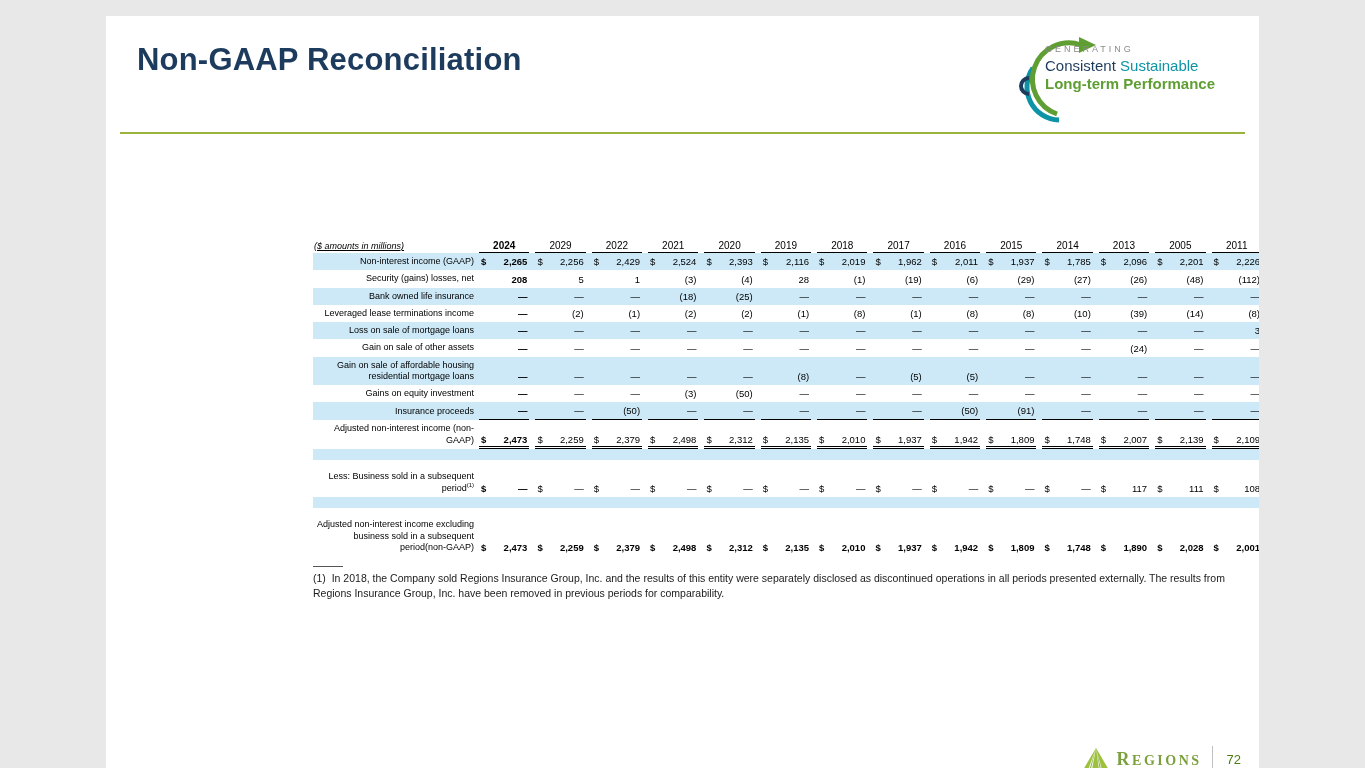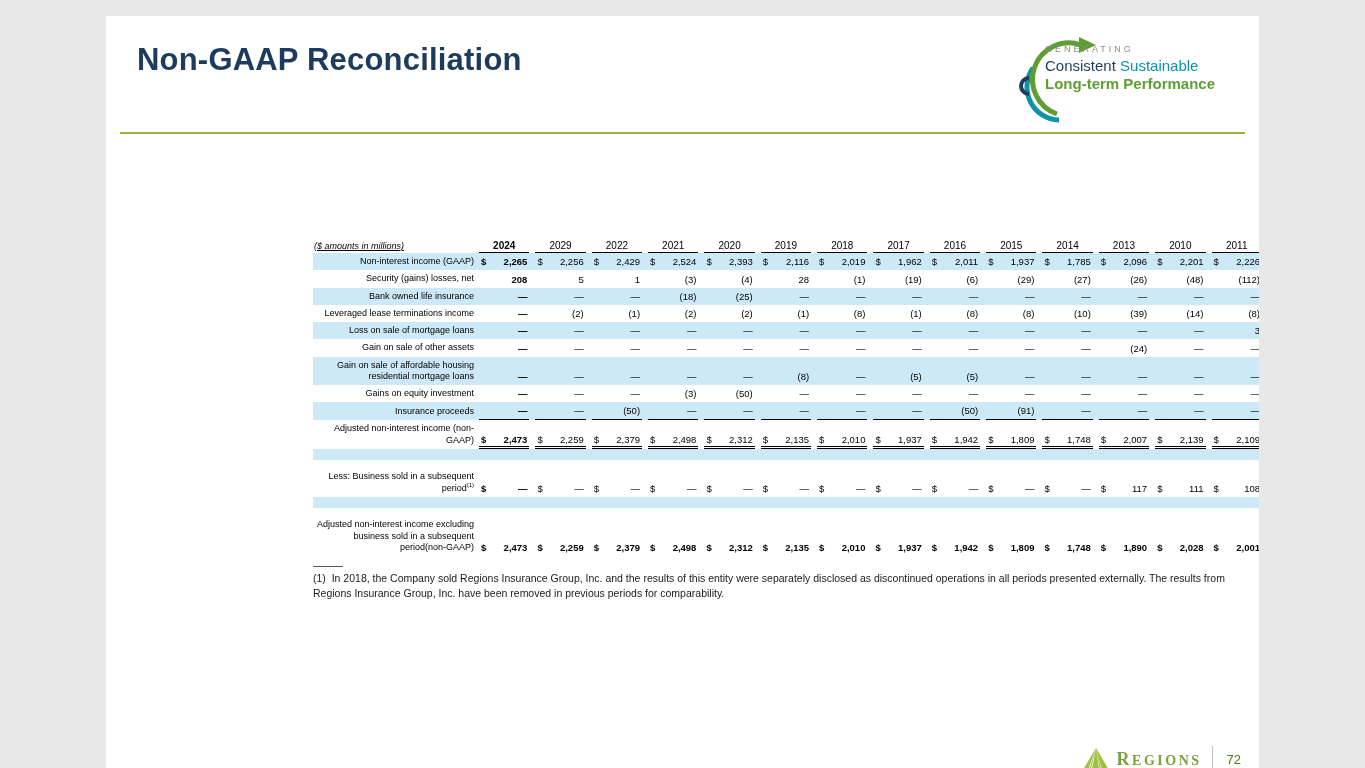--- a/index.html
+++ b/index.html
@@ -144,21 +144,21 @@
             <th class="year">
               <span class="inner">2015</span>
             </th>
             <th class="year">
               <span class="inner">2014</span>
             </th>
             <th class="year">
               <span class="inner">2013</span>
             </th>
             <th class="year">
-              <span class="inner">2010</span>
+              <span class="inner">2005</span>
             </th>
             <th class="year">
               <span class="inner">2011</span>
             </th>
           </tr>
       </thead>
       <tbody id="table-body">
           <tr class="shaded">
             <td class="lbl">Non-interest income (GAAP)</td>
             <td class="val cur">

